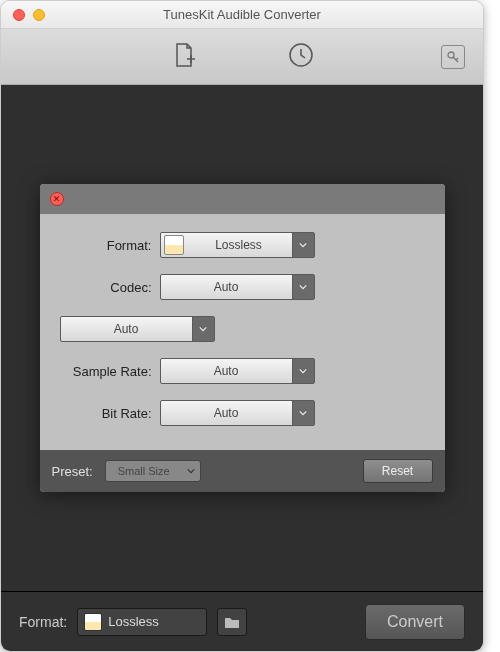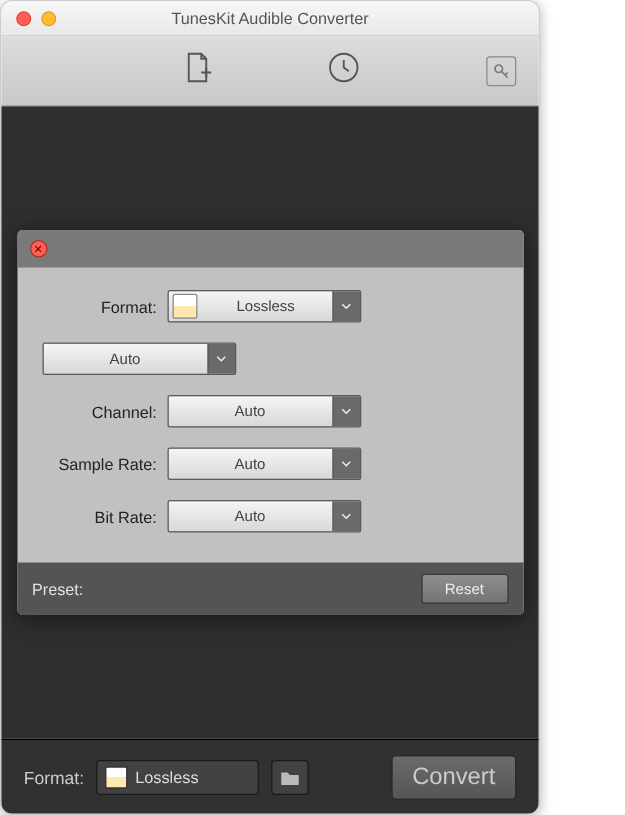--- a/index.html
+++ b/index.html
@@ -1,17 +1,17 @@
 <!DOCTYPE html>
 <html><head>
 <meta charset="utf-8">
 <style>
   * { box-sizing: border-box; margin: 0; padding: 0; font-family: -apple-system, Helvetica, Arial, sans-serif; }
   body { background: #fff; width: 500px; height: 652px; display: flex; flex-direction: column; }
-  .window { width: 432px; height: 652px; background: #fff; border-radius: 10px; overflow: hidden; box-shadow: 0 2px 10px rgba(0,0,0,0.3); display: flex; flex-direction: column; border: 1px solid #ccc; }
+  .window { width: 484px; height: 652px; background: #fff; border-radius: 10px; overflow: hidden; box-shadow: 0 2px 10px rgba(0,0,0,0.3); display: flex; flex-direction: column; border: 1px solid #ccc; }
 
   
   .titlebar { height: 28px; background: linear-gradient(#f7f7f7,#e8e8e8); display: flex; align-items: center; position: relative; border-bottom: 1px solid #d0d0d0; }
   .traffic { display: flex; gap: 8px; padding-left: 12px; }
   .tbtn { width: 12px; height: 12px; border-radius: 50%; }
   .tbtn.close { background: #ff5f57; border: 1px solid #e24238; }
   .tbtn.min { background: #ffbd2e; border: 1px solid #e0a023; }
   .title { position: absolute; left: 0; right: 0; text-align: center; font-size: 13px; color: #555; }
 
   
@@ -49,21 +49,21 @@
   .dlg-footer .btn { width: 70px; background: linear-gradient(#8e8e8e,#747474); border:1px solid #3a3a3a; color:#eee; padding:0; height:24px;}
 
   
   .bottombar { height: 60px; background: #313131; border-top: 1px solid #000; display:flex; align-items:center; padding: 0 18px; gap:10px; }
   .bottombar .flabel { color: #ccc; font-size: 14px; }
   .bottom-dd { width: 130px; height: 28px; background: #424242; border: 1px solid #1a1a1a; border-radius: 3px; display:flex; align-items:center; font-size:13px; color:#ddd; }
   .bottom-dd .fmt-icon2 { width:18px; height:18px; margin:0 6px; background: linear-gradient(#fff 50%, #ffe8b0 50%); border:1px solid #333; border-radius:2px;}
   .folder-btn { width: 30px; height: 28px; background: #424242; border:1px solid #1a1a1a; border-radius:3px; display:flex; align-items:center; justify-content:center;}
   .folder-btn svg { width:16px; height:14px; fill:#bbb;}
   .bottombar .spacer { flex:1; }
-  .convert-btn { width: 100px; height: 36px; background: linear-gradient(#6a6a6a,#565656); border:1px solid #2a2a2a; border-radius:4px; color:#ccc; font-size:19px; display:flex; align-items:center; justify-content:center;}
+  .convert-btn { width: 100px; height: 36px; background: linear-gradient(#6a6a6a,#565656); border:1px solid #2a2a2a; border-radius:4px; color:#ccc; font-size:16px; display:flex; align-items:center; justify-content:center;}
 </style>
 </head>
 <body>
 
 <div class="window">
 
   <div class="titlebar">
     <div class="traffic">
       <div class="tbtn close"></div>
       <div class="tbtn min"></div>
@@ -111,32 +111,32 @@
             <div class="val">Lossless</div>
             <div class="arrow">
                 <svg viewBox="0 0 10 10">
                   <path d="M1 3 l4 4 l4 -4" fill="none" stroke="#eee" stroke-width="1.5"></path>
                 </svg>
               </div>
           </div>
         </div>
 
         <div class="row">
-          <div class="dropdown">
-            <div class="val">Auto</div>
-            <div class="arrow">
-                <svg viewBox="0 0 10 10">
-                  <path d="M1 3 l4 4 l4 -4" fill="none" stroke="#eee" stroke-width="1.5"></path>
-                </svg>
-              </div>
-          </div>
-        </div>
-
-        <div class="row">
-          <div class="label">Channel:</div>
+          <div class="label">Codec:</div>
+          <div class="dropdown">
+            <div class="val">Auto</div>
+            <div class="arrow">
+                <svg viewBox="0 0 10 10">
+                  <path d="M1 3 l4 4 l4 -4" fill="none" stroke="#eee" stroke-width="1.5"></path>
+                </svg>
+              </div>
+          </div>
+        </div>
+
+        <div class="row">
           <div class="dropdown">
             <div class="val">Auto</div>
             <div class="arrow">
                 <svg viewBox="0 0 10 10">
                   <path d="M1 3 l4 4 l4 -4" fill="none" stroke="#eee" stroke-width="1.5"></path>
                 </svg>
               </div>
           </div>
         </div>
 
@@ -160,20 +160,28 @@
                 <svg viewBox="0 0 10 10">
                   <path d="M1 3 l4 4 l4 -4" fill="none" stroke="#eee" stroke-width="1.5"></path>
                 </svg>
               </div>
           </div>
         </div>
 
       </div>
       <div class="dlg-footer">
         <div class="preset-label">Preset:</div>
+        <div class="preset-dd">
+          <div class="val">Small Size</div>
+          <div class="parrow">
+              <svg width="8" height="8" viewBox="0 0 10 10">
+                <path d="M1 3 l4 4 l4 -4" fill="none" stroke="#333" stroke-width="1.5"></path>
+              </svg>
+            </div>
+        </div>
         <div class="spacer"></div>
         <div class="btn">Reset</div>
       </div>
     </div>
 
   </div>
 
   <div class="bottombar">
     <div class="flabel">Format:</div>
     <div class="bottom-dd">

